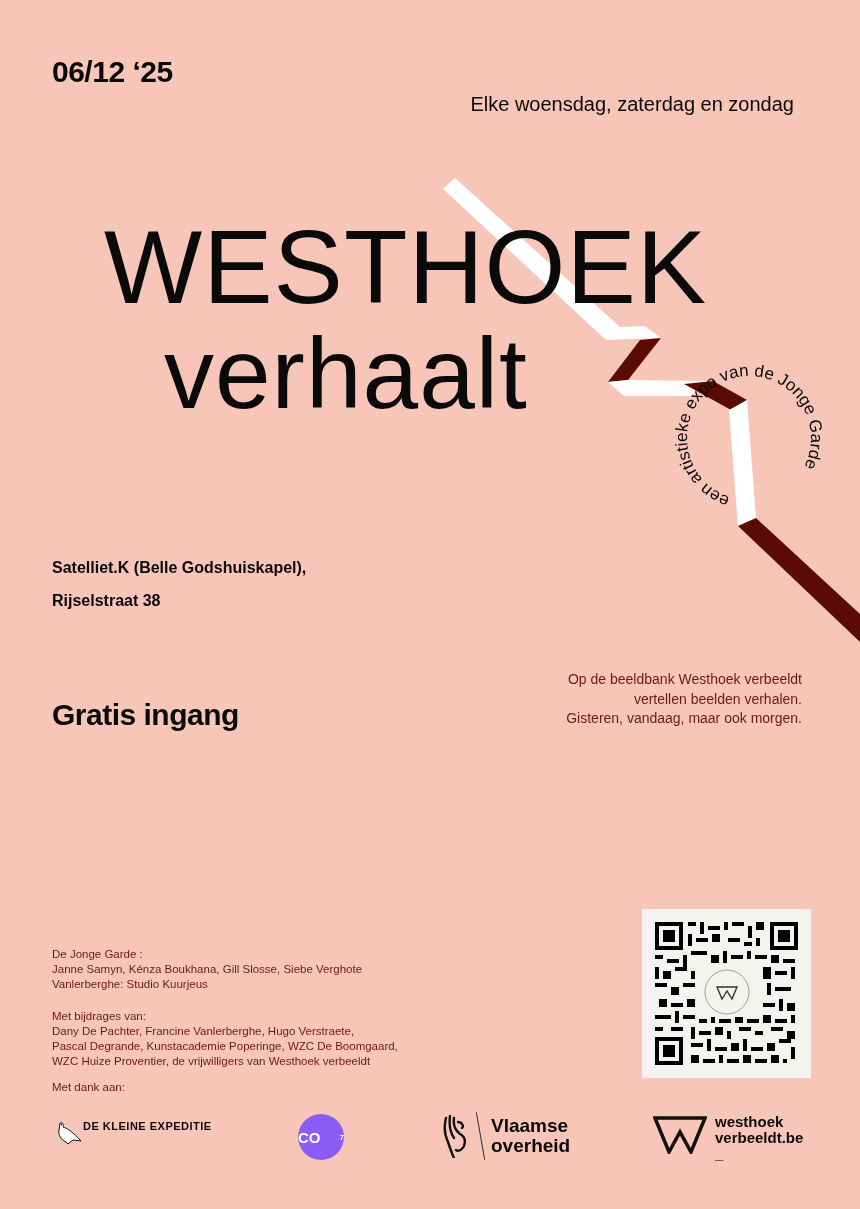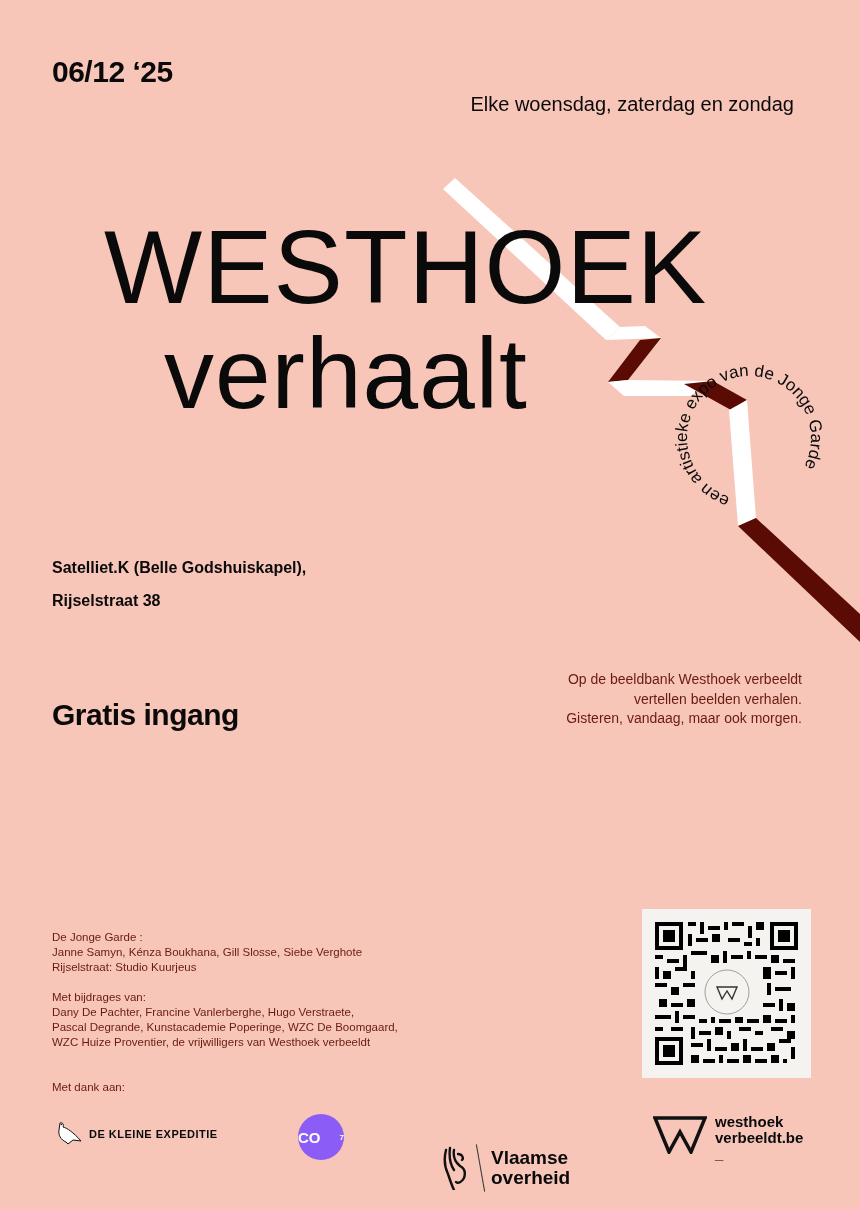--- a/index.html
+++ b/index.html
@@ -40,35 +40,35 @@
   }
   .blurb {
     right: 58px; top: 670px; text-align: right;
     color: #6B1A10; font-size: 14px; line-height: 19.5px;
   }
   .blurb p { margin: 0 0 19.5px 0; }
   .credits {
     left: 52px; top: 930px;
     color: #6B1A10; font-size: 11.5px; line-height: 15px;
   }
-  .credits p { margin: 0 0 15px 0; }
+  .credits p { margin: 17px 0 15px 0; }
   .thanks { left: 52px; top: 1081px; color: #6B1A10; font-size: 11.5px; }
   .qr {
     left: 642px; top: 909px; width: 169px; height: 169px;
     background: #f5f3f0;
   }
-  .logo-kleine { left: 55px; top: 1120px; display: flex; align-items: center; gap: 6px; }
+  .logo-kleine { left: 55px; top: 1120px; display: flex; }
   .logo-kleine span { font-weight: bold; font-size: 11px; letter-spacing: 0.5px; }
   .logo-co2 {
     left: 298px; top: 1114px; width: 46px; height: 46px; border-radius: 50%;
     background: #8b5cf6; color: #fff; display: flex; align-items: center; justify-content: space-between;
     font-weight: bold; font-size: 15px;
   }
   .logo-co2 sub { font-size: 8px; vertical-align: -4px; }
-  .logo-vl { left: 440px; top: 1112px; display: flex; align-items: center; gap: 6px; margin-top: 32px; }
+  .logo-vl { left: 440px; top: 1112px; display: flex; align-items: center; gap: 6px; }
   .logo-vl .txt { font-weight: bold; font-size: 19px; line-height: 20px; }
   .logo-vl .sep { width: 1px; height: 48px; background: #333; transform: rotate(-10deg); margin: 0 4px; }
   .logo-wv { left: 653px; top: 1114px; display: flex; align-items: flex-start; gap: 8px; }
   .logo-wv .txt { font-weight: bold; font-size: 15px; line-height: 16px; }
 </style>
 </head>
 <body>
 
 <svg class="abs deco" viewBox="0 0 860 700" width="860" height="700">
   <defs>
@@ -115,21 +115,21 @@
     <span>Op de beeldbank Westhoek verbeeldt</span><br>
     <span>vertellen beelden verhalen.</span><br>
     <span>Gisteren, vandaag, maar ook morgen.</span>
   </p>
 </div>
 
 <div class="abs credits">
   <p>
     <span>De Jonge Garde :</span><br>
     <span>Janne Samyn, Kénza Boukhana, Gill Slosse, Siebe Verghote</span><br>
-    <span>Rijselstraat: Studio Kuurjeus</span>
+    <span>Vanlerberghe: Studio Kuurjeus</span>
   </p>
   <p>
     <span>Met bijdrages van:</span><br>
     <span>Dany De Pachter, Francine Vanlerberghe, Hugo Verstraete,</span><br>
     <span>Pascal Degrande, Kunstacademie Poperinge, WZC De Boomgaard,</span><br>
     <span>WZC Huize Proventier, de vrijwilligers van Westhoek verbeeldt</span>
   </p>
 </div>
 
 <div class="abs thanks">Met dank aan:</div>

